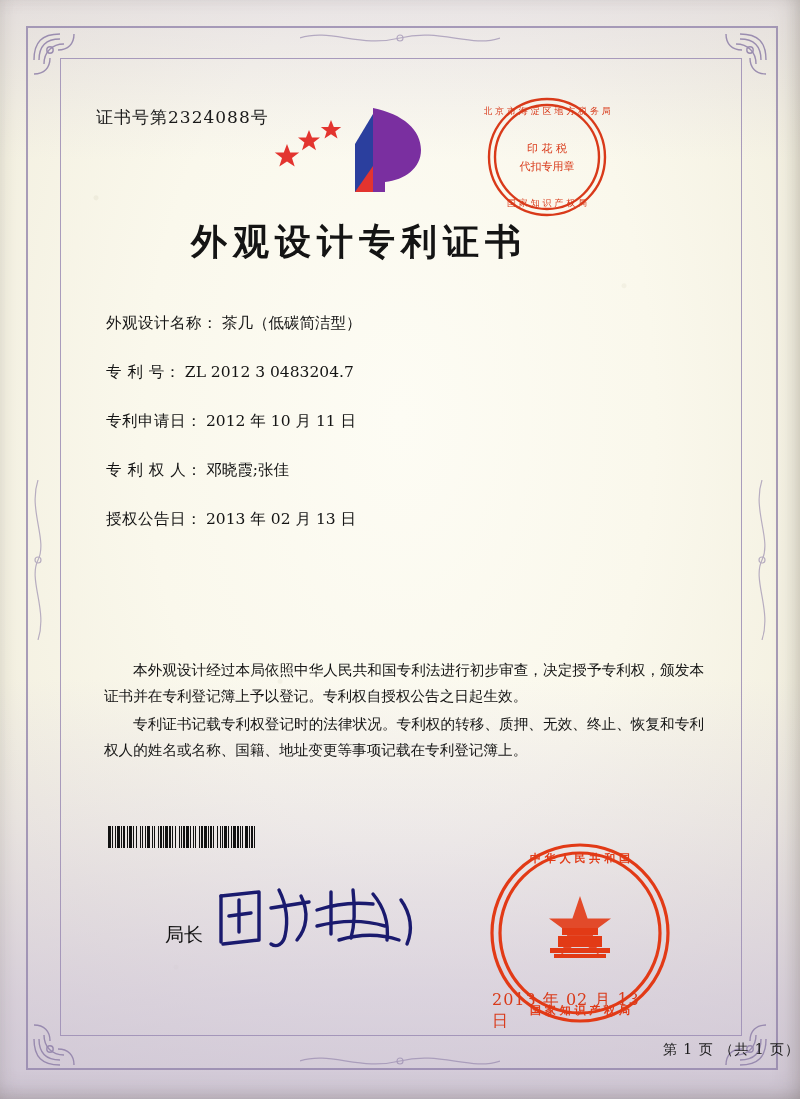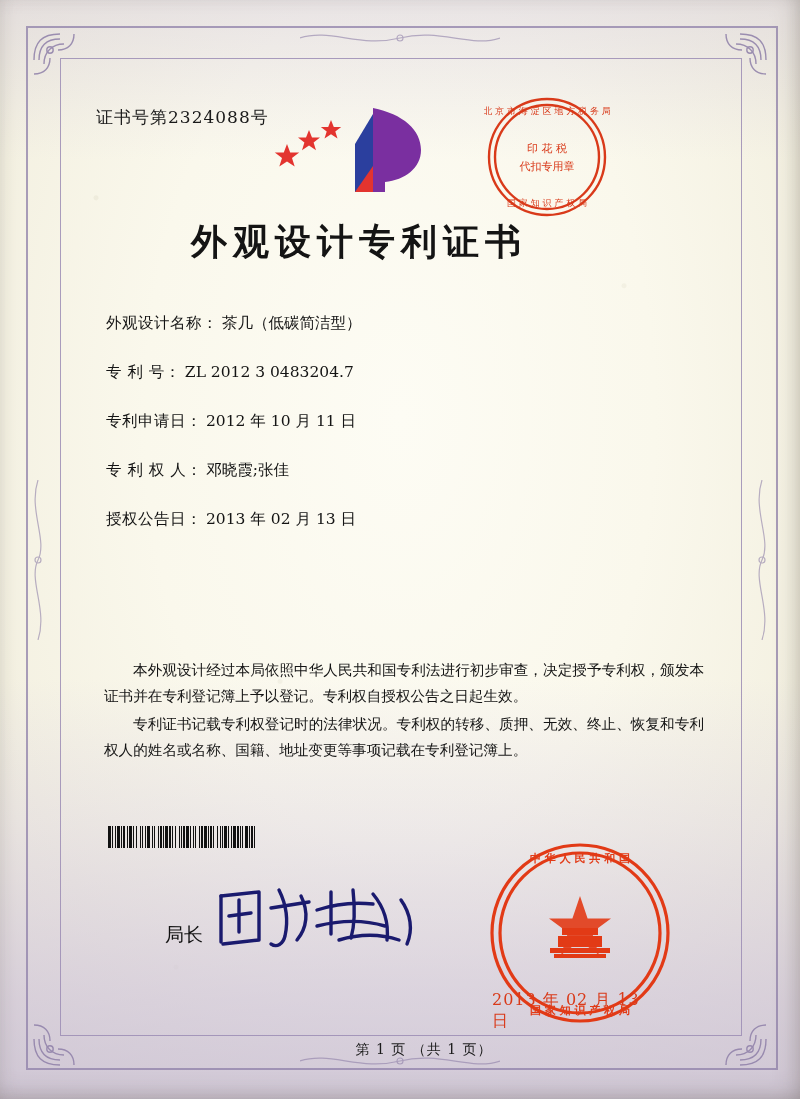--- a/index.html
+++ b/index.html
@@ -204,21 +204,21 @@
     font-family: "DejaVu Serif", "Liberation Serif", serif;
     font-size: 16px;
     color: #d93a1a;
     letter-spacing: 1px;
   }
 
   .page-num {
     position: absolute;
     left: 0; right: 0;
     bottom: 40px;
-    text-align: center;
+    text-align: right;
     font-family: "DejaVu Serif", "Liberation Serif", serif;
     font-size: 14px;
     color: #1b1b1b;
     letter-spacing: 1px;
     padding-left: 48px;
   }
 
   
   .scan-shadow {
     position: absolute;

